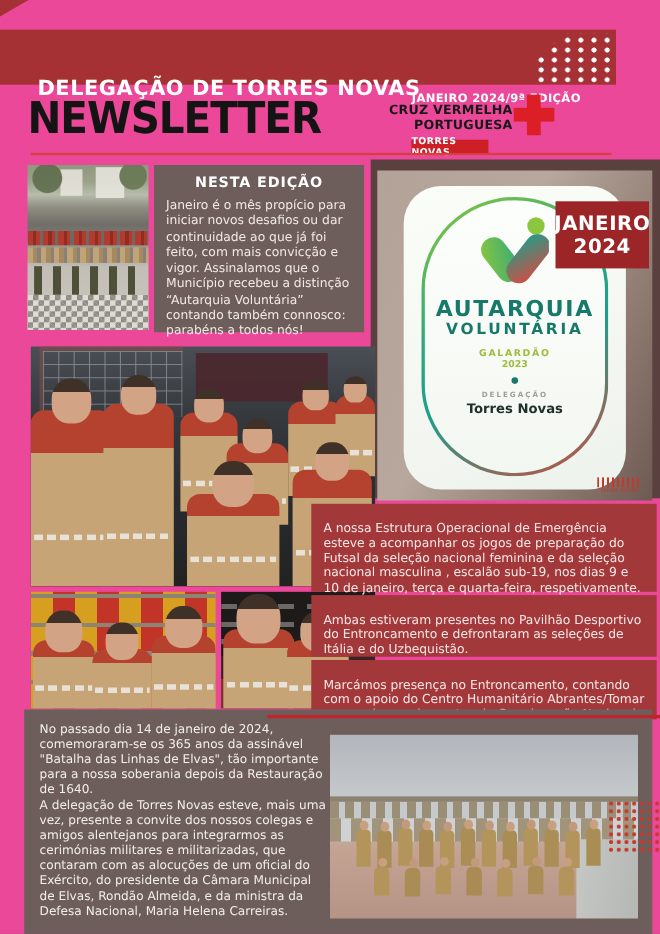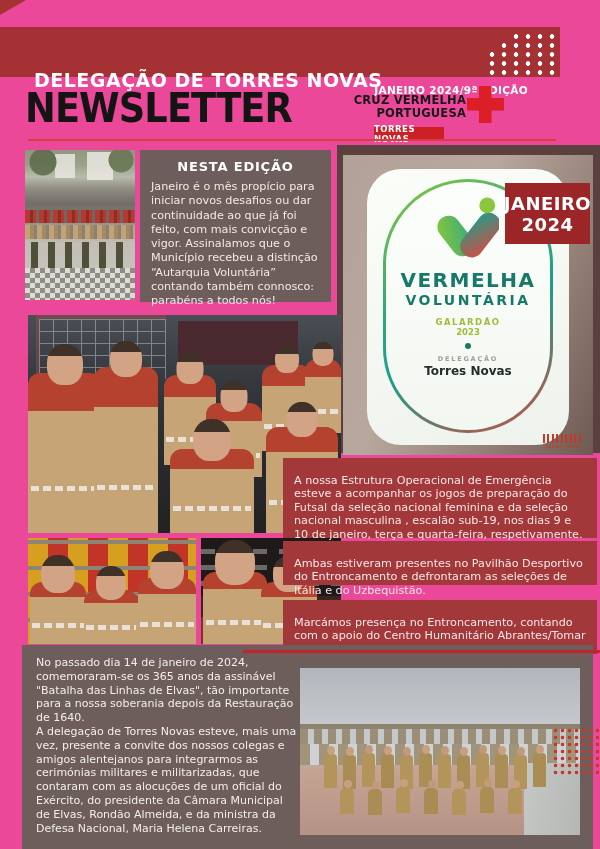--- a/index.html
+++ b/index.html
@@ -105,21 +105,21 @@
     background:repeating-linear-gradient(0deg,rgba(225,220,214,.8) 0 5px,transparent 5px 16px);
     -webkit-mask:repeating-linear-gradient(90deg,#000 0 14px,transparent 14px 26px);
             mask:repeating-linear-gradient(90deg,#000 0 14px,transparent 14px 26px); }
   .emblem { position:absolute; right:6px; bottom:4px; width:40px; height:40px; border-radius:50%;
     background:radial-gradient(circle,#8e2a24 0 45%,#caa33a 45% 60%,#7c1f1c 60%); }
 
   
   .red-block { position:absolute; left:283px; width:314px; background:#a3383a; color:#f4e6e5;
     font-size:11.2px; line-height:13.4px; padding:16px 11px; }
   .rb1 { top:458px; height:80px; }
-  .rb2 { top:541px; height:44px; }
+  .rb2 { top:541px; height:56px; }
   .rb3 { top:600px; height:54px; }
 
   
   .bottom-box { position:absolute; left:22px; top:645px; width:571px; height:204px; background:#6d5e5c; }
   .bottom-rule { position:absolute; left:243px; top:650px; width:357px; height:3px; background:#c4232b; z-index:4; }
   .elvas-text { position:absolute; left:36px; top:656px; width:264px; color:#f2eeec;
     font-size:11px; line-height:13.8px; white-space:pre-line; z-index:2; }
   .aq-photo { position:absolute; left:300px; top:668px; width:280px; height:167px; overflow:hidden;
     background:linear-gradient(180deg,#b2b6bc 0,#c8cbcd 38%,#beb2a2 52%,#c4a393 62%,#b59486 100%); }
   .aq-lintel { position:absolute; left:0; top:56px; width:280px; height:5px; background:#8d8270; }
@@ -186,21 +186,21 @@
             </linearGradient>
             <linearGradient id="g2" x1="0" y1="0" x2="1" y2="1">
               <stop offset="0" stop-color="#1c9e8a"></stop>
                 <stop offset="1" stop-color="#d94a41"></stop>
             </linearGradient>
           </defs>
           <rect x="8" y="22" width="26" height="52" rx="13" transform="rotate(-38 21 48)" fill="url(#g1)"></rect>
           <rect x="36" y="18" width="26" height="58" rx="13" transform="rotate(38 49 47)" fill="url(#g2)"></rect>
           <circle cx="57" cy="13" r="9" fill="#8bc63e"></circle>
         </svg>
-        <div class="pl-t1">VERMELHA</div>
+        <div class="pl-t1">AUTARQUIA</div>
         <div class="pl-t2">VOLUNTÁRIA</div>
         <div class="pl-g1">GALARDÃO</div>
         <div class="pl-g2">2023</div>
         <div class="pl-dot"></div>
         <div class="pl-ml">DELEGAÇÃO</div>
         <div class="pl-mn">Torres Novas</div>
       </div>
     </div>
     <div class="photo-mark">
       <div class="bars"></div>

